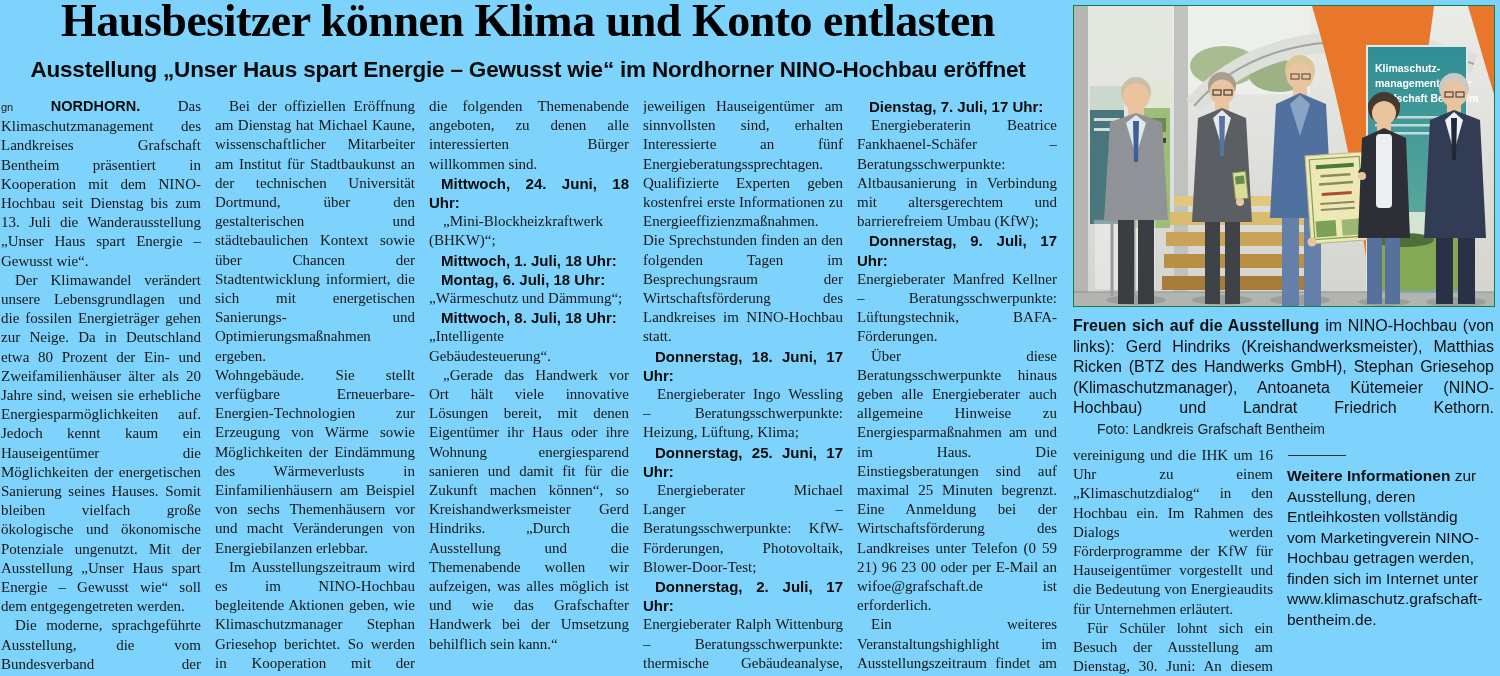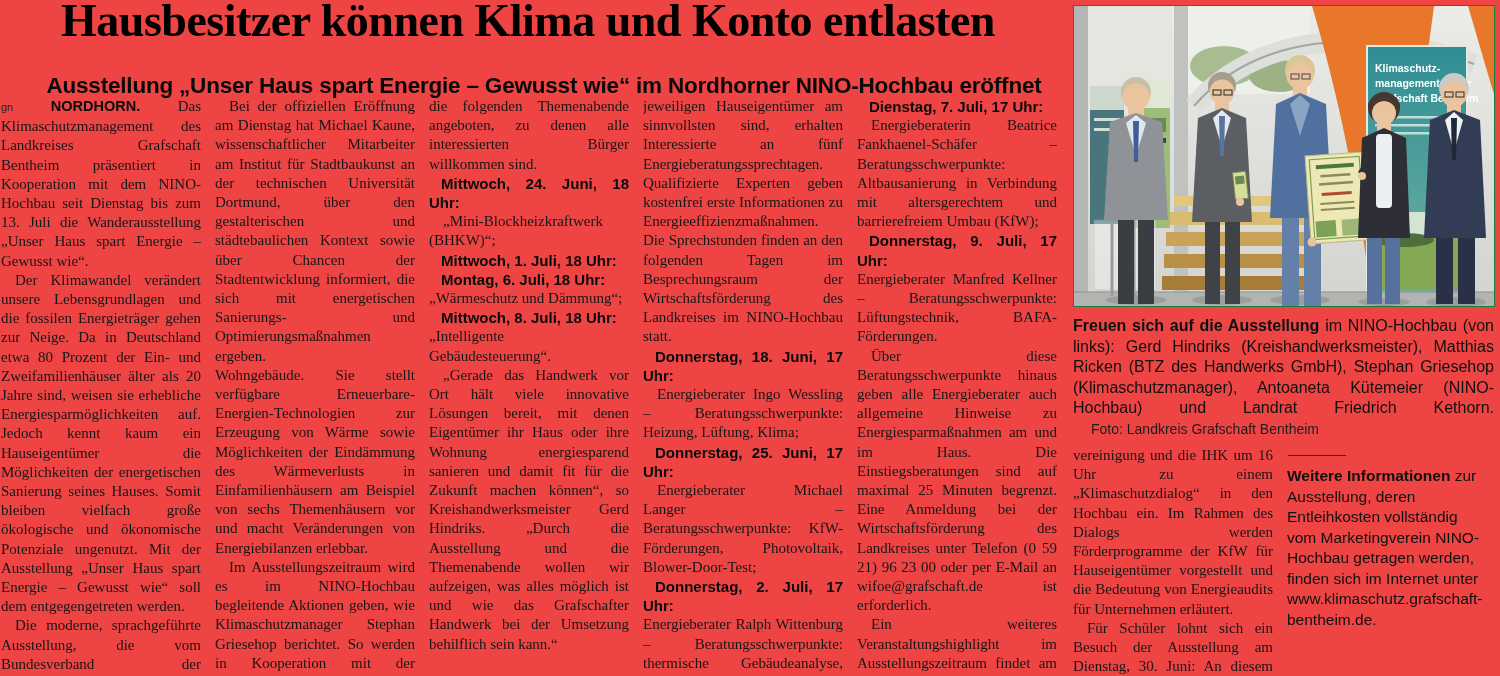--- a/index.html
+++ b/index.html
@@ -1,40 +1,40 @@
 <!DOCTYPE html>
 <html lang="de"><head>
 <meta charset="utf-8">
 <style>
   html,body{margin:0;padding:0;background:#fff;}
-  .page{position:relative;width:1500px;height:676px;background:#ef4444;overflow:hidden;color:#141414;}
+  .page{position:relative;width:1500px;height:676px;background:#7dd3fc;overflow:hidden;color:#141414;}
 
   .headline{position:absolute;top:-6px;left:0;width:1056px;margin:0;text-align:center;
     font-family:"Liberation Serif",serif;font-weight:700;font-size:46px;letter-spacing:-0.5px;color:#000;}
-  .subheadline{position:absolute;top:57px;left:0;width:1056px;margin:16px;text-align:center;
+  .subheadline{position:absolute;top:57px;left:0;width:1056px;margin:0;text-align:center;
     font-family:"Liberation Sans",sans-serif;font-weight:700;font-size:22.5px;letter-spacing:-0.2px;color:#0a0a0a;}
 
   .columns{position:absolute;top:97px;left:1px;display:flex;gap:14px;}
   .col{width:200px;overflow:hidden;}
   .columns .col{height:579px;}
 
   .para{margin:0;font-family:"Liberation Serif",serif;font-size:15px;line-height:19.2px;
     text-align:justify;hyphens:auto;-webkit-hyphens:auto;color:#161616;}
   .para.indent{text-indent:14px;}
   .event{margin:0;font-family:"Liberation Sans",sans-serif;font-weight:700;font-size:15px;
     line-height:19.2px;text-indent:12px;text-align:justify;color:#0c0c0c;}
   .byline{font-family:"Liberation Sans",sans-serif;font-size:11px;color:#222;}
   .dateline{font-family:"Liberation Sans",sans-serif;font-weight:700;font-size:14.5px;color:#0c0c0c;}
 
   .right{position:absolute;left:1073px;top:0;width:427px;}
   .photo-frame{width:420px;height:300px;margin-top:5px;border:1px solid #15803d;background:#dcdcda;}
   .photo-frame svg{display:block;}
   .caption{margin:9px 0 0 0;width:421px;font-family:"Liberation Sans",sans-serif;font-size:16px;
     line-height:20.5px;text-align:justify;color:#101010;}
-  .credit{font-size:14px;color:#1d1d1d;margin-left:18px;white-space:nowrap;}
+  .credit{font-size:14px;color:#1d1d1d;margin-left:24px;white-space:nowrap;}
   .right-cols{display:flex;gap:14px;margin-top:7px;}
   .right-cols .col{height:246px;}
   .rule{width:58px;border-top:1.5px solid #2d2d2d;margin:9px 0 10px 1px;}
   .info{margin:0;font-family:"Liberation Sans",sans-serif;font-size:15.5px;line-height:20.5px;
     text-align:left;color:#101010;}
 </style>
 </head>
 <body>
 
 <div class="page">

